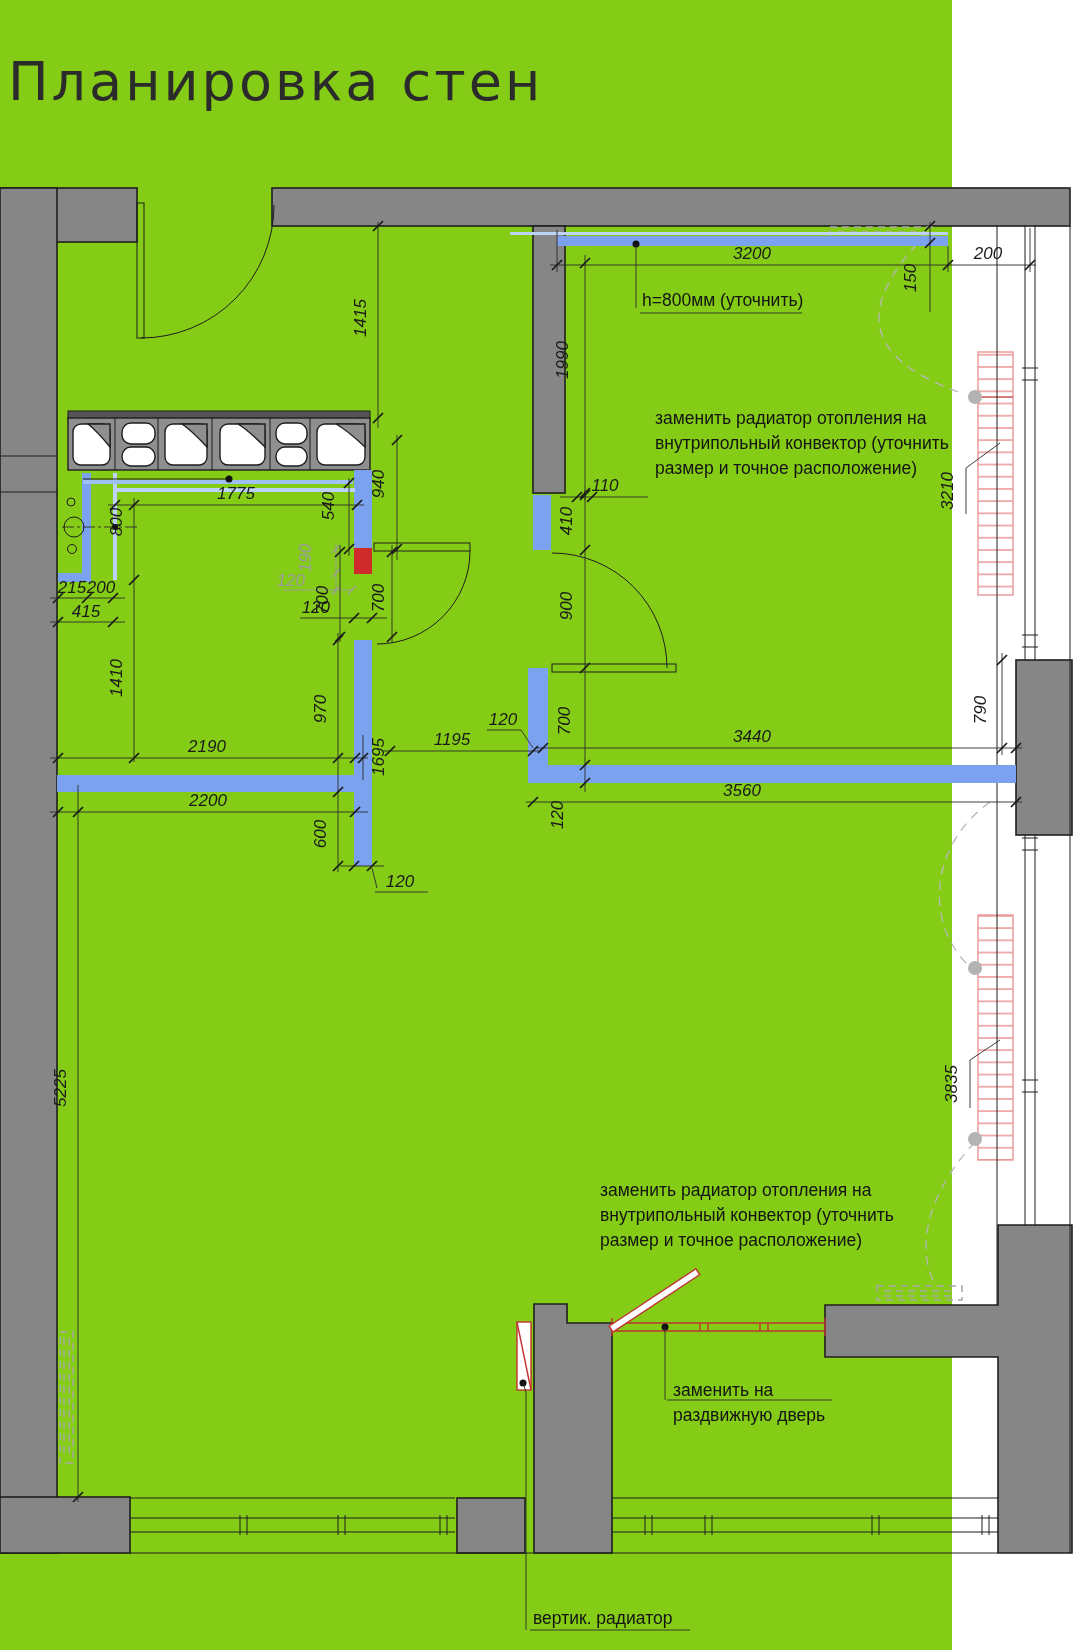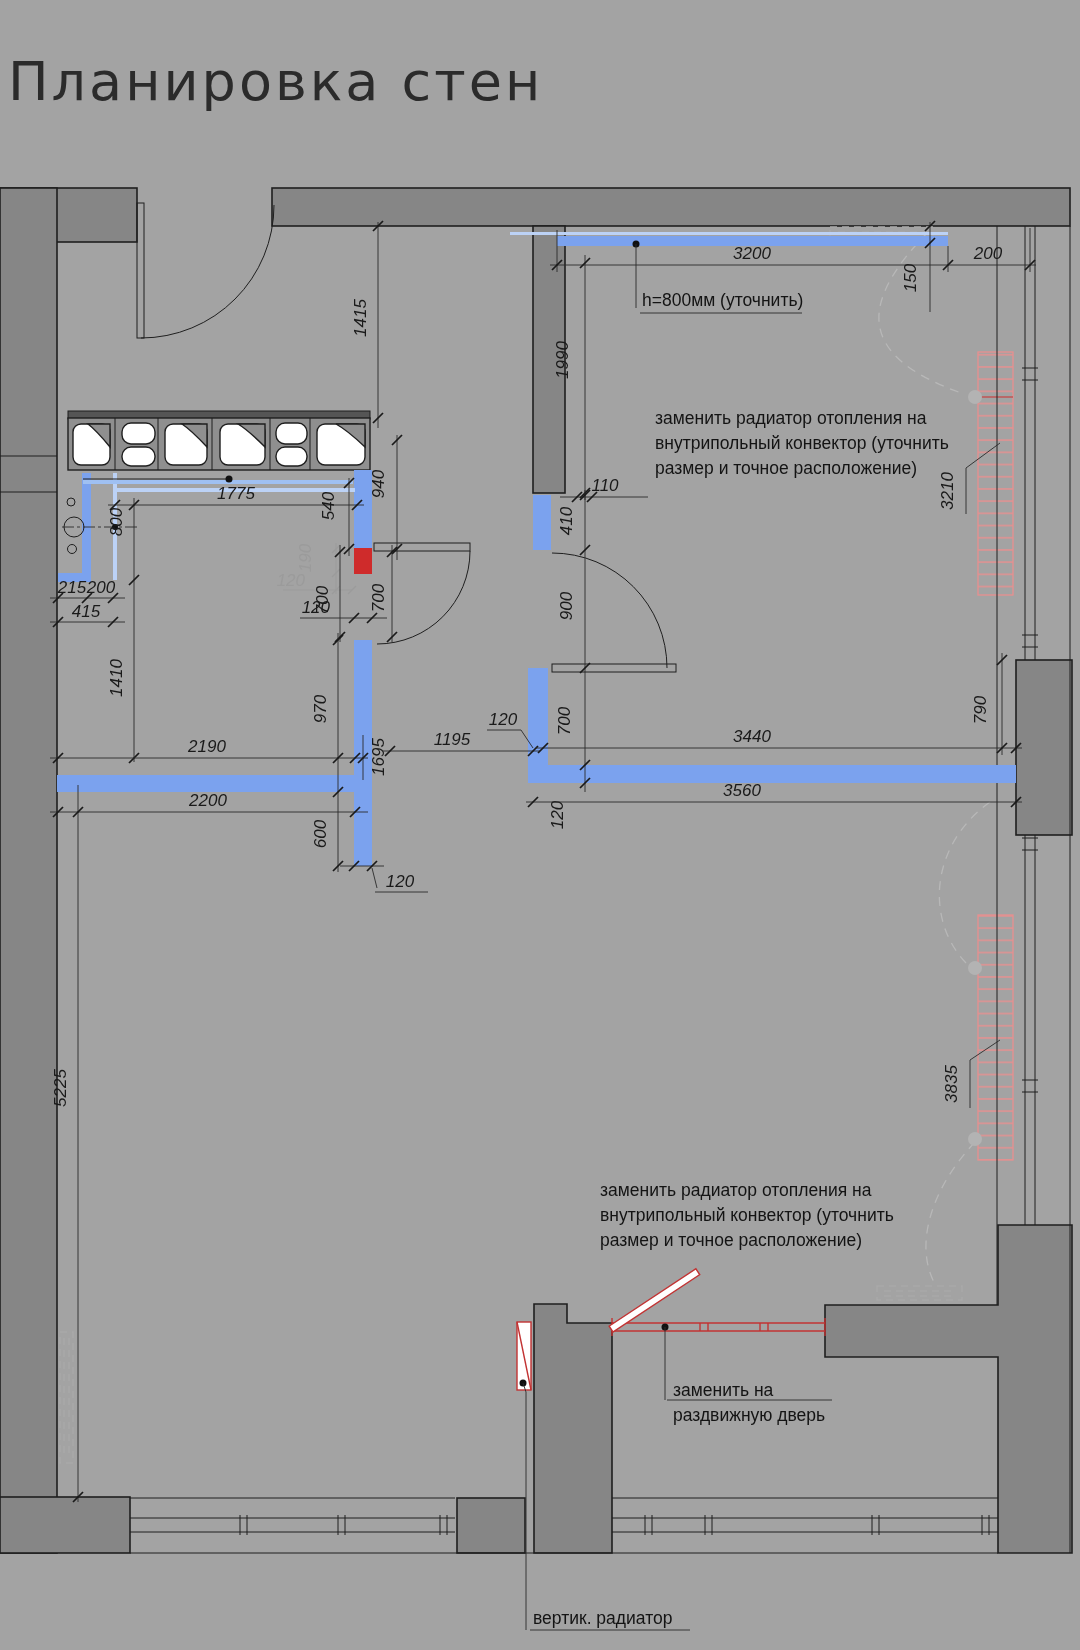--- a/index.html
+++ b/index.html
@@ -1,16 +1,16 @@
 <!DOCTYPE html>
 <html><head>
 <meta charset="utf-8">
 <style>
   html,body{margin:0;padding:0;background:#ffffff;}
-  .page{width:1080px;height:1650px;position:relative;background:#a3a3a3;}
+  .page{width:952px;height:1650px;position:relative;background:#84cc16;}
   svg{display:block;}
   .w    {fill:#868686;stroke:#1f1f1f;stroke-width:1.6;}
   .blk  {fill:#8f8f8f;stroke:#1f1f1f;stroke-width:1.4;}
   .vent {fill:#ffffff;stroke:#1f1f1f;stroke-width:1.4;}
   .nw   {fill:#7ba2ee;}
   .nwl  {fill:#bcd2f6;}
   .nwl2 {fill:#9fc0f2;}
   .redblk{fill:#cf2b2b;}
   .thin {stroke:#1f1f1f;stroke-width:1;fill:none;}
   .dim-ln{stroke:#2a2a2a;stroke-width:0.9;fill:none;}

